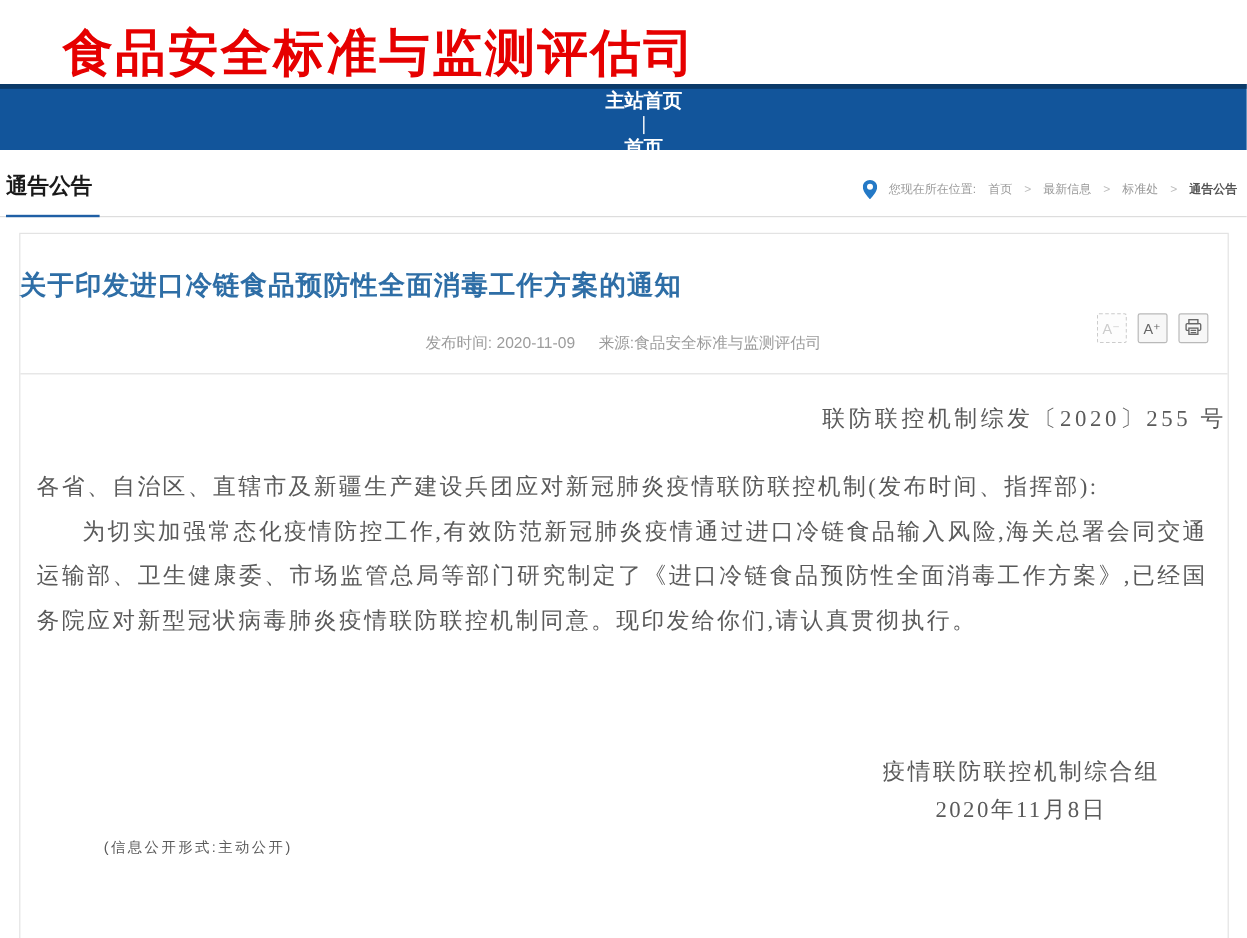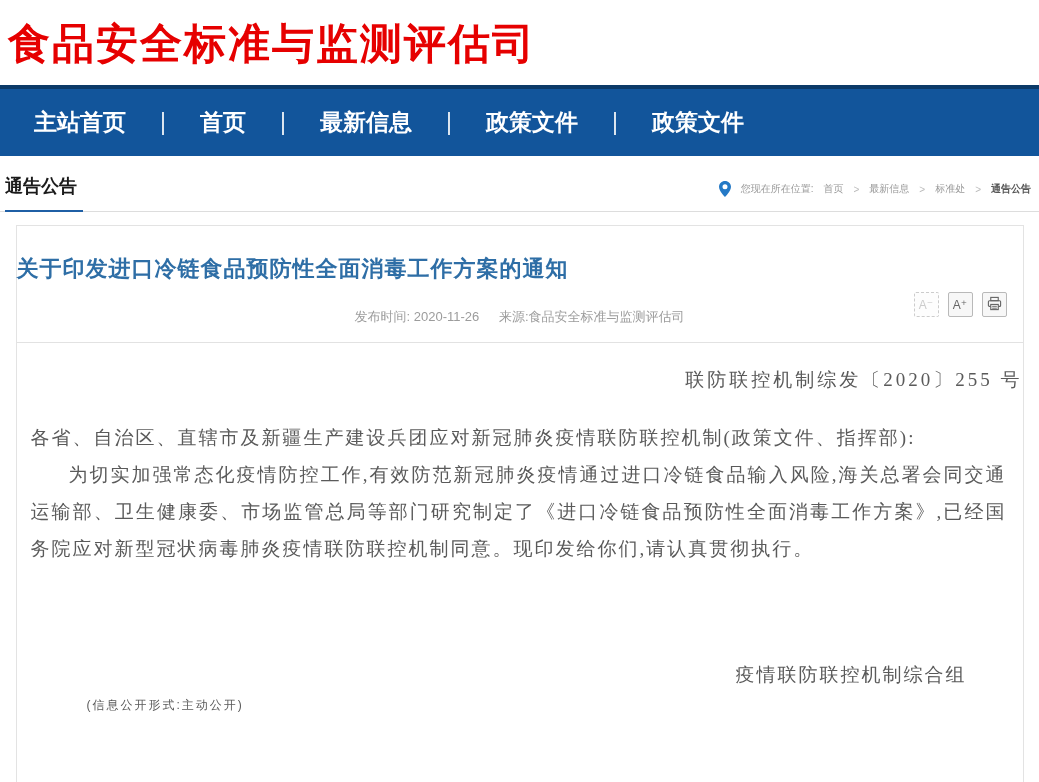--- a/index.html
+++ b/index.html
@@ -1,25 +1,25 @@
 <!DOCTYPE html>
 <html><head>
 <meta charset="utf-8">
 <style>
   * { margin:0; padding:0; box-sizing:border-box; }
   html,body { width:1039px; height:782px; background:#fff; overflow:hidden;
               font-family:"Liberation Sans","DejaVu Sans",sans-serif; }
 
   
-  .site-header { height:85px; padding:16px 0 0 8px; background:#fff; }
+  .site-header { height:70px; padding:16px 0 0 8px; background:#fff;margin-left:44px; }
   .site-title { color:#e60000; font-size:42px; font-weight:bold; letter-spacing:2px; }
 
   
-  .nav { height:71px; background:#12559b; border-top:4px solid #0b3a68;
-         display:flex; align-items:center; color:#fff; font-size:23px; font-weight:bold; }
+  .nav { height:55px; background:#12559b; border-top:4px solid #0b3a68;
+         display:flex; align-items:center; color:#fff; font-size:16px; font-weight:bold;flex-direction:column; }
   .nav a { color:#fff; text-decoration:none; cursor:pointer; }
   .nav .nav-item { margin:0 0 0 34px; }
   .nav .pipe { margin:0 0 0 34px; font-weight:normal; opacity:.9; }
 
   
   .crumb-bar { position:relative; height:56px; border-bottom:1px solid #ddd;
                display:flex; justify-content:space-between; align-items:flex-end;text-align:center; }
   .section-title { font-size:18px; font-weight:bold; color:#1a1a1a; margin-left:5px;
                    padding:0 6px 12px 0; border-bottom:2px solid #1f5fa5; margin-bottom:-1px; }
   .crumbs { display:flex; align-items:center; gap:10px; font-size:10px; color:#999;
@@ -96,21 +96,21 @@
     <span class="sep">&gt;</span>
     <span class="current">通告公告</span>
   </div>
 </div>
 
 <div class="content-box">
 
   <div class="article-title">关于印发进口冷链食品预防性全面消毒工作方案的通知</div>
 
   <div class="meta">
-    <span>发布时间: 2020-11-26</span>
+    <span>发布时间: 2020-11-09</span>
     <span>来源:食品安全标准与监测评估司</span>
   </div>
 
   <div class="tools">
     <div class="tool-btn disabled">A⁻</div>
     <div class="tool-btn">A⁺</div>
     <div class="tool-btn">
       <span>
         <svg viewBox="0 0 16 16" width="15" height="15">
           <rect x="4" y="1.5" width="8" height="3.5" fill="none" stroke="#666" stroke-width="1.2"></rect>
@@ -121,25 +121,26 @@
         </svg>
       </span>
     </div>
   </div>
 
   <hr class="rule">
 
   <div class="doc-number">联防联控机制综发〔2020〕255 号</div>
 
   <div class="body-text">
-    <p>各省、自治区、直辖市及新疆生产建设兵团应对新冠肺炎疫情联防联控机制(政策文件、指挥部):</p>
+    <p>各省、自治区、直辖市及新疆生产建设兵团应对新冠肺炎疫情联防联控机制(发布时间、指挥部):</p>
     <p class="indent">为切实加强常态化疫情防控工作,有效防范新冠肺炎疫情通过进口冷链食品输入风险,海关总署会同交通运输部、卫生健康委、市场监管总局等部门研究制定了《进口冷链食品预防性全面消毒工作方案》,已经国务院应对新型冠状病毒肺炎疫情联防联控机制同意。现印发给你们,请认真贯彻执行。</p>
   </div>
 
   <div class="signature-wrap">
     <div class="signature">
       <div>疫情联防联控机制综合组</div>
+      <div>2020年11月8日</div>
     </div>
   </div>
 
   <div class="info-line">(信息公开形式:主动公开)</div>
 
 </div>
 
 </body></html>

